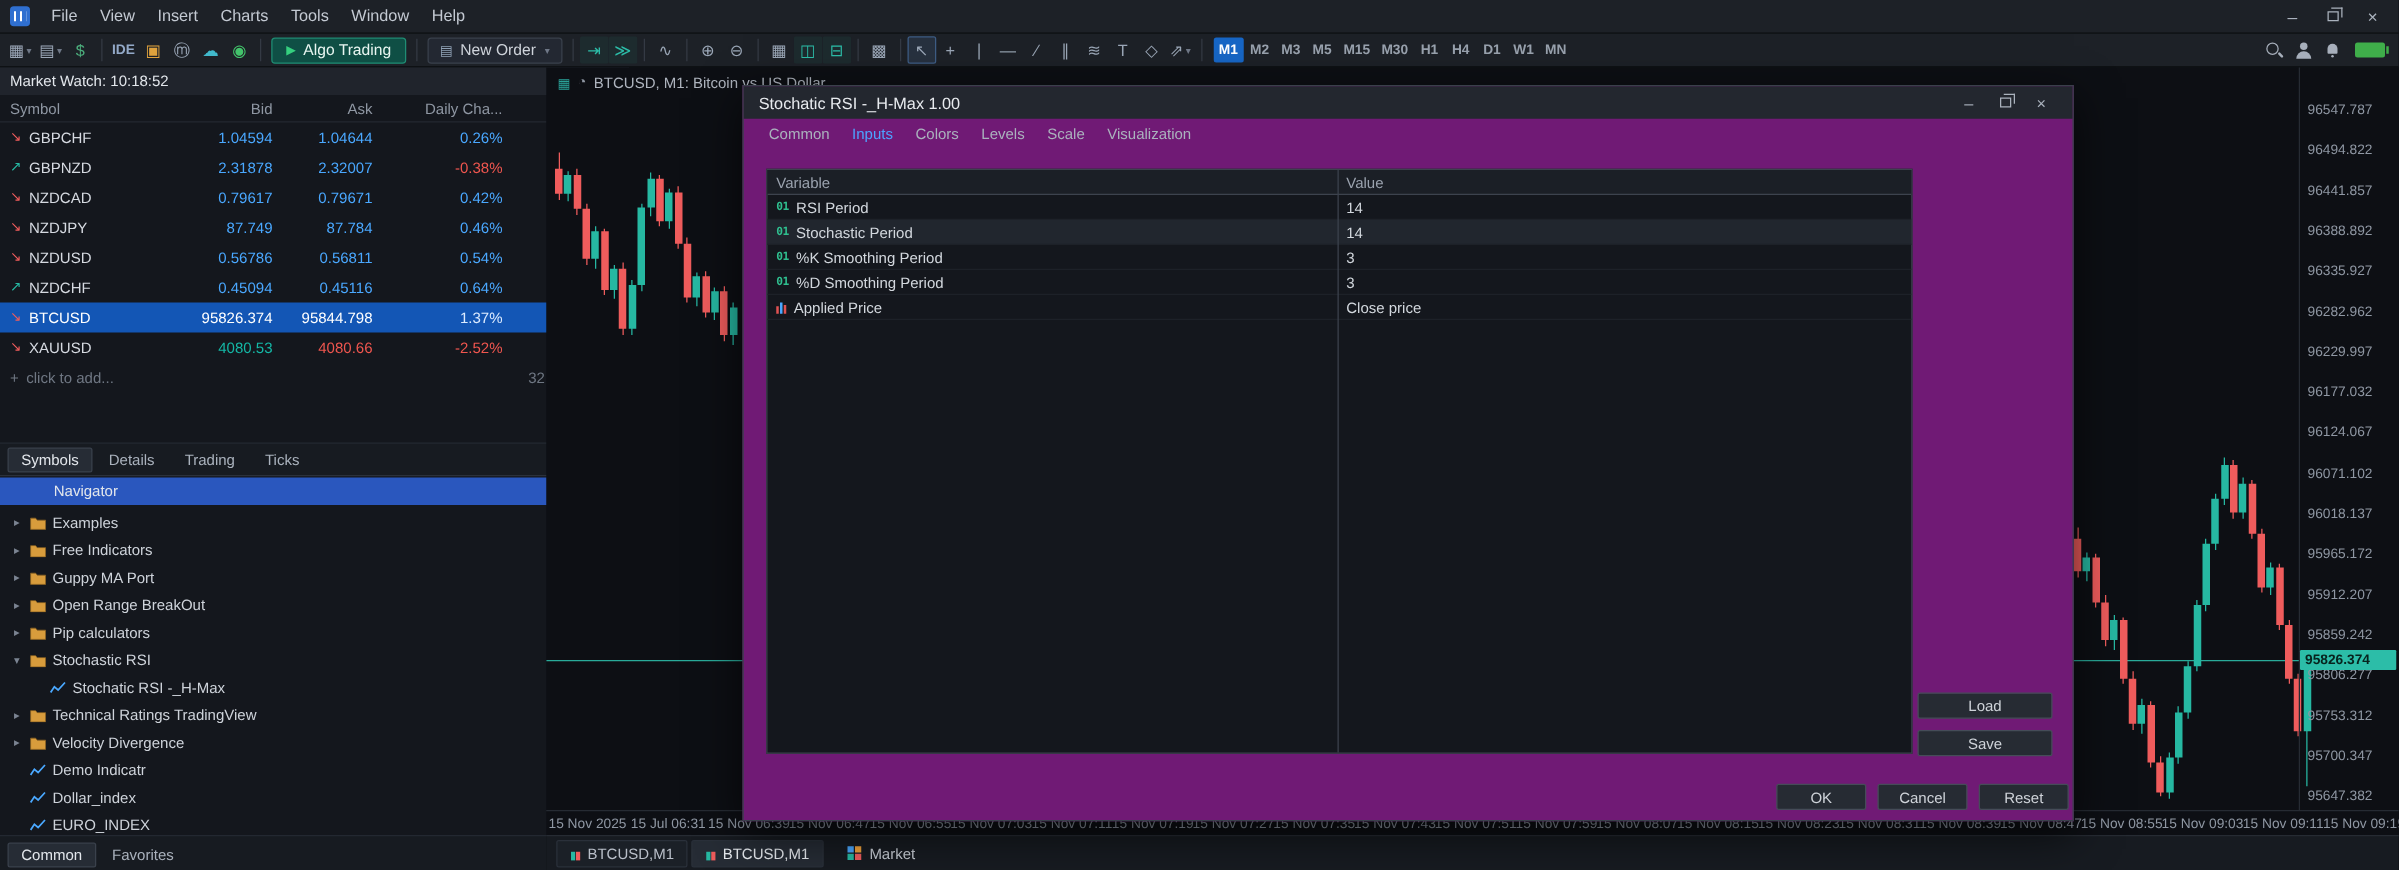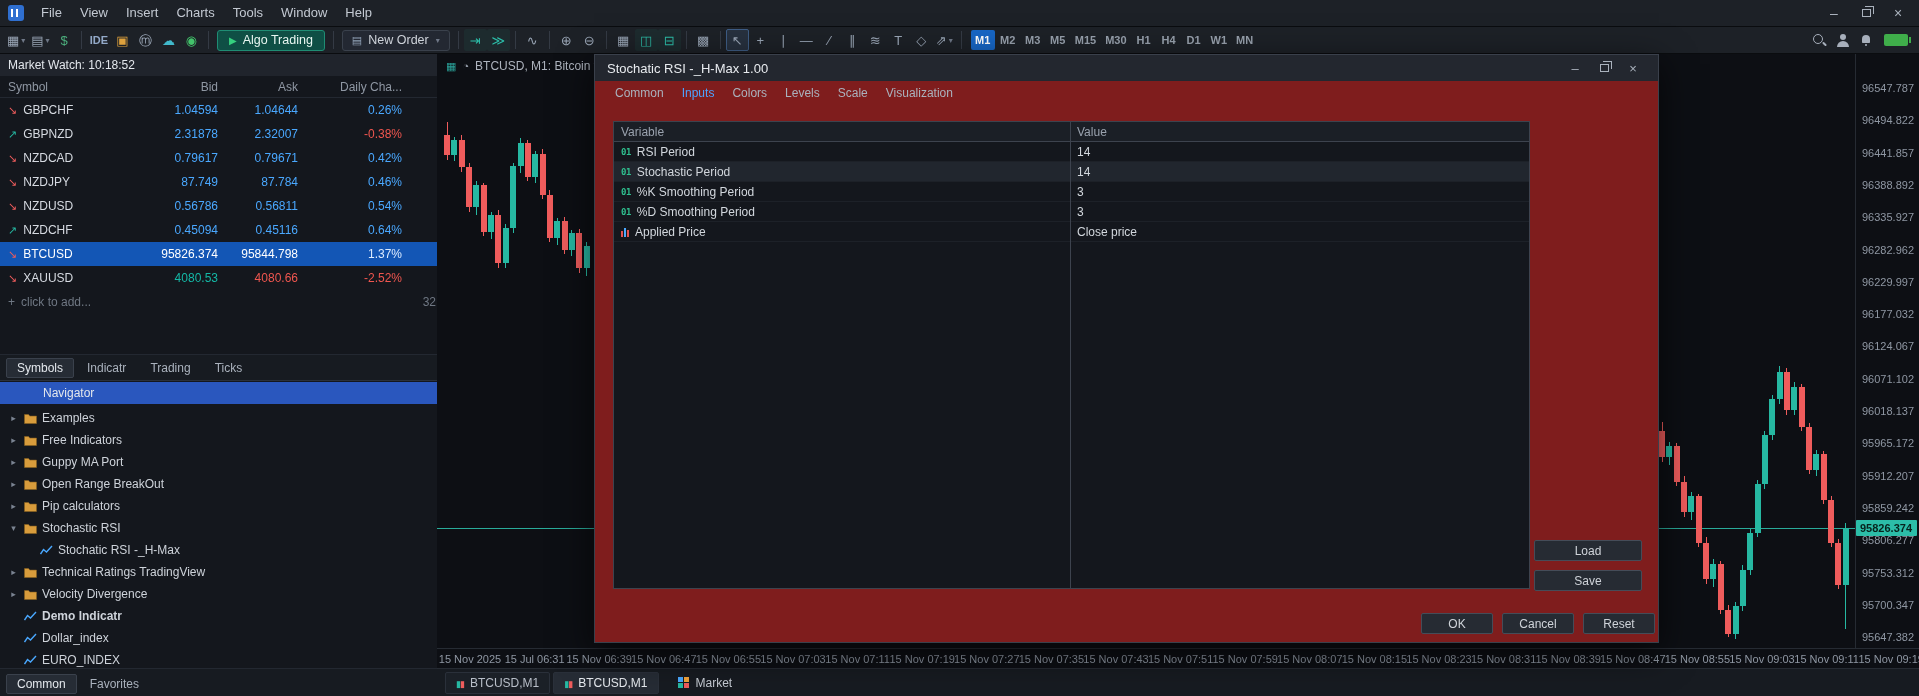--- a/index.html
+++ b/index.html
@@ -76,36 +76,36 @@
 
   
   .chart { position:absolute; left:437px; top:54px; right:0; bottom:0; background:#0d0f14; }
   .plot { position:absolute; left:0; top:0; right:64px; bottom:48px; overflow:hidden; }
   .chart-label { position:absolute; left:9px; top:5px; display:flex; gap:6px; align-items:center; font-size:12px; color:#aeb4be; z-index:2; white-space:nowrap; }
   .cl-grid { color:#2aa198; font-size:11px; }
   .cl-clock { color:#8f97a3; font-size:11px; }
   .cw { position:absolute; width:1px; }
   .cb { position:absolute; width:6px; }
   .cur-line { position:absolute; left:0; right:0; height:1px; background:#2cbda8; opacity:.9; }
-  .price-scale { position:absolute; right:0; top:0; width:64px; bottom:48px; border-left:1px solid #262b33; }
+  .price-scale { position:absolute; right:0; top:0; width:80px; bottom:48px; border-left:1px solid #262b33; }
   .price-label { position:absolute; left:6px; font-size:11px; color:#8f97a3; white-space:nowrap; }
   .price-tag { position:absolute; left:0; right:2px; height:16px; background:#2cbda8; color:#07231d; font-size:11px; font-weight:bold; display:flex; align-items:center; padding-left:4px; border-radius:1px; }
   .time-axis { position:absolute; left:0; right:0; bottom:28px; height:20px; border-top:1px solid #262b33; overflow:hidden; }
   .time-label { position:absolute; top:4px; font-size:11px; color:#8f97a3; transform:translateX(-50%); white-space:nowrap; }
   .bottom-bar { position:absolute; left:0; right:0; bottom:0; height:28px; background:#171b21; border-top:1px solid #262b33; display:flex; align-items:center; padding-left:8px; gap:3px; }
   .chart-tab { height:22px; display:flex; align-items:center; gap:6px; padding:0 10px; font-size:12px; color:#b9bfc9; background:#1b2027; border:1px solid #2a303a; border-radius:2px; }
   .chart-tab.active { background:#262c35; color:#e6eaef; }
   .mini-candles i { font-style:normal; font-size:9px; letter-spacing:-1px; }
   .market-btn { margin-left:16px; display:flex; gap:7px; align-items:center; font-size:12px; color:#c6cbd3; }
   .market-icon { width:11px; height:11px; display:inline-block;
     background-image:linear-gradient(#4aa8ff,#4aa8ff),linear-gradient(#f2a33c,#f2a33c),linear-gradient(#26b8a2,#26b8a2),linear-gradient(#ef5c5c,#ef5c5c);
     background-size:5px 5px; background-position:0 0,6px 0,0 6px,6px 6px; background-repeat:no-repeat; }
 
   
-  .dialog { position:absolute; left:594px; top:54px; width:1065px; height:589px; background:#7f1d1d; border:1px solid #3a404b; box-shadow:0 10px 34px rgba(0,0,0,.65); z-index:10; }
+  .dialog { position:absolute; left:594px; top:68px; width:1065px; height:589px; background:#701a75; border:1px solid #3a404b; box-shadow:0 10px 34px rgba(0,0,0,.65); z-index:10; }
   .dlg-title { height:26px; background:#23272f; display:flex; align-items:center; padding:0 12px; font-size:13px; color:#e8ebef; }
   .dlg-controls { margin-left:auto; display:flex; gap:3px; }
   .dlg-wbtn { width:26px; height:20px; display:flex; align-items:center; justify-content:center; color:#aab2bd; font-size:13px; }
   .dlg-tabs { height:24px; display:flex; align-items:center; padding:0 12px; gap:2px; }
   .dlg-tab { padding:3px 8px; font-size:12px; color:#aab2bd; }
   .dlg-tab.active { color:#4da3ff; }
   .dlg-table { position:absolute; left:18px; top:66px; width:917px; height:468px; border:1px solid #3d434e; background:#14171d; }
   .tbl-div { position:absolute; left:456px; top:0; bottom:0; width:1px; background:#3d434e; }
   .tbl-header { display:grid; grid-template-columns:456px 1fr; height:20px; align-items:center; color:#9aa2ae; font-size:12px; border-bottom:1px solid #3d434e; background:#1b1f26; }
   .tbl-header div { padding-left:7px; }
@@ -374,21 +374,21 @@
             <div></div>
           </div>
         </div>
       <div class="mw-add">
         <span>+</span>
         <span>click to add...</span>
         <span class="mw-count">32 / 789</span>
       </div>
       <div class="mw-tabs" id="mw-tabs">
           <div class="mw-tab active">Symbols</div>
-          <div class="mw-tab">Indicatr</div>
+          <div class="mw-tab">Details</div>
           <div class="mw-tab">Trading</div>
           <div class="mw-tab">Ticks</div>
         </div>
     </div>
     <div class="navp">
       <div class="panel-title nav-title">
         <span>Navigator</span>
         <span class="close">×</span>
       </div>
       <div class="nav-tree" id="nav-tree">
@@ -466,21 +466,21 @@
           </div>
           <div class="nav-item" style="padding-left: 8px;">
             <span class="nav-exp">▸</span>
             <span class="nav-ico">
               <svg width="13" height="11" viewBox="0 0 13 11">
                 <path d="M0.5 1.5 h4 l1.3 1.6 h6.7 v7.4 h-12 z" fill="#d89c3c" stroke="#8a6220" stroke-width="0.6"></path>
               </svg>
             </span>
             <span class="nav-label">Velocity Divergence</span>
           </div>
-          <div class="nav-item" style="padding-left: 8px; font-weight: bold;">
+          <div class="nav-item" style="padding-left: 8px;">
             <span class="nav-exp"></span>
             <span class="nav-ico">
               <svg width="13" height="11" viewBox="0 0 13 11">
                 <polyline points="0.5,9 3.5,4.5 6.5,7 12,1" fill="none" stroke="#4aa8ff" stroke-width="1.4"></polyline>
               </svg>
             </span>
             <span class="nav-label">Demo Indicatr</span>
           </div>
           <div class="nav-item" style="padding-left: 8px;">
             <span class="nav-exp"></span>

